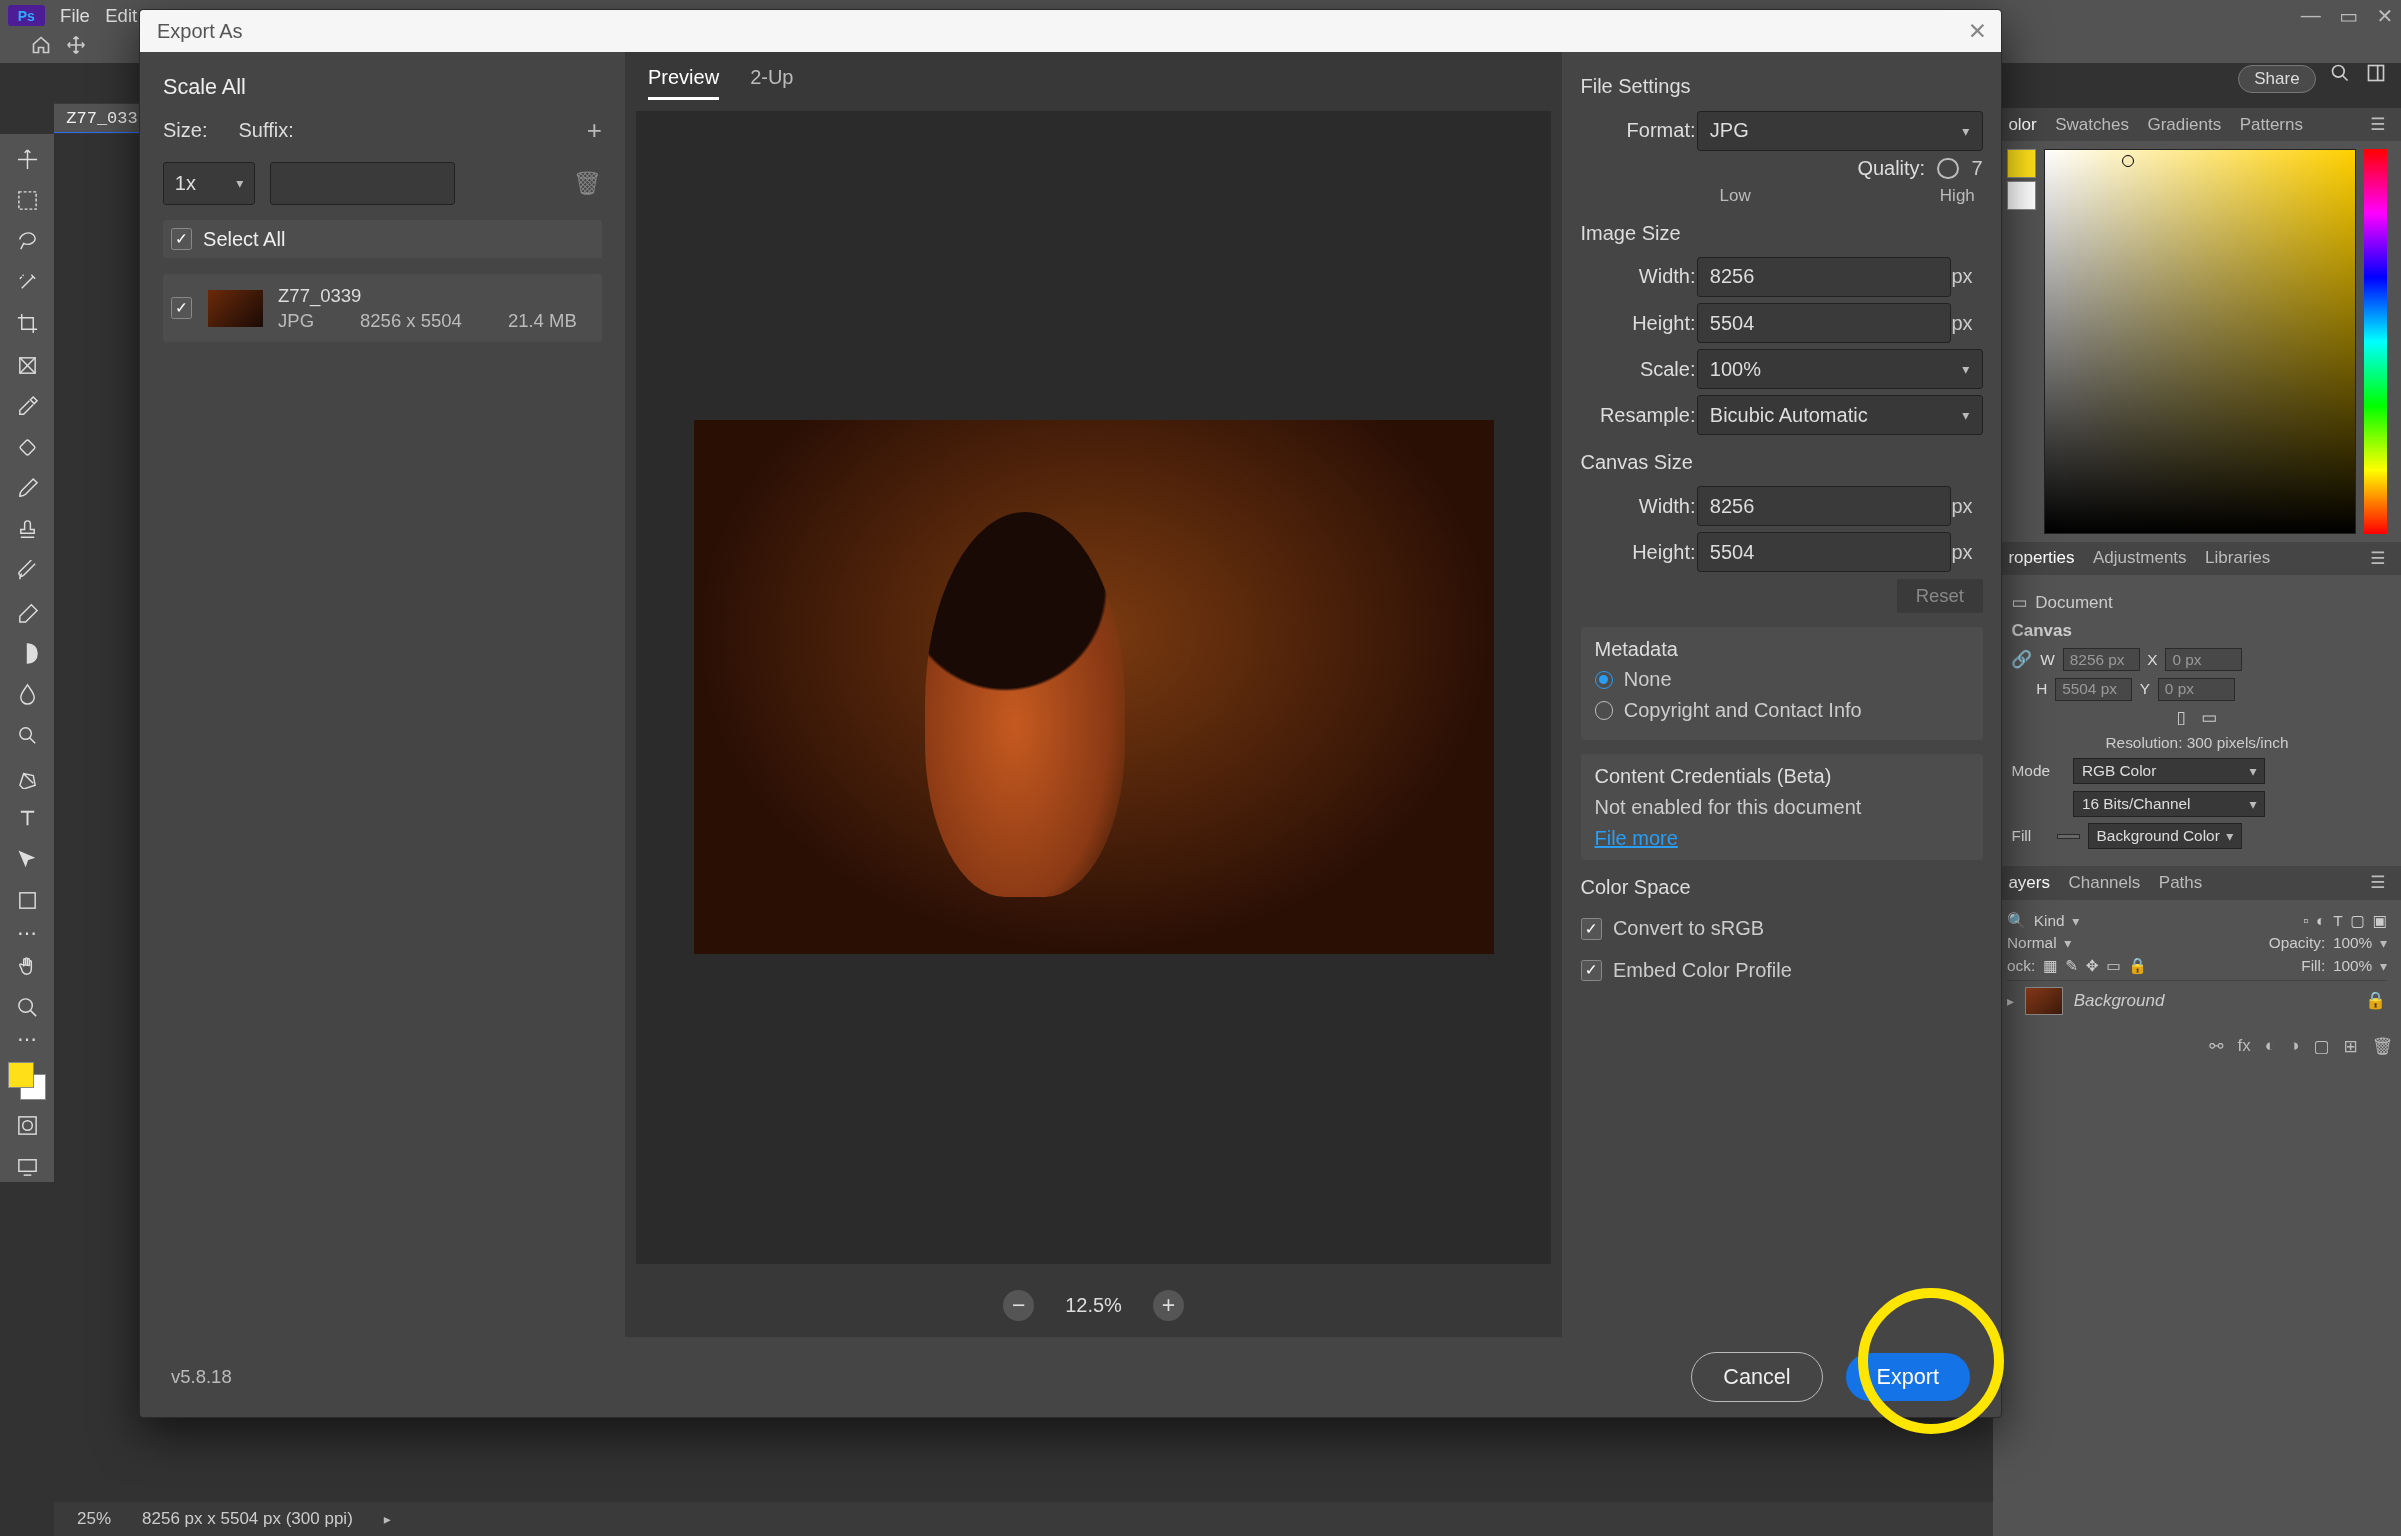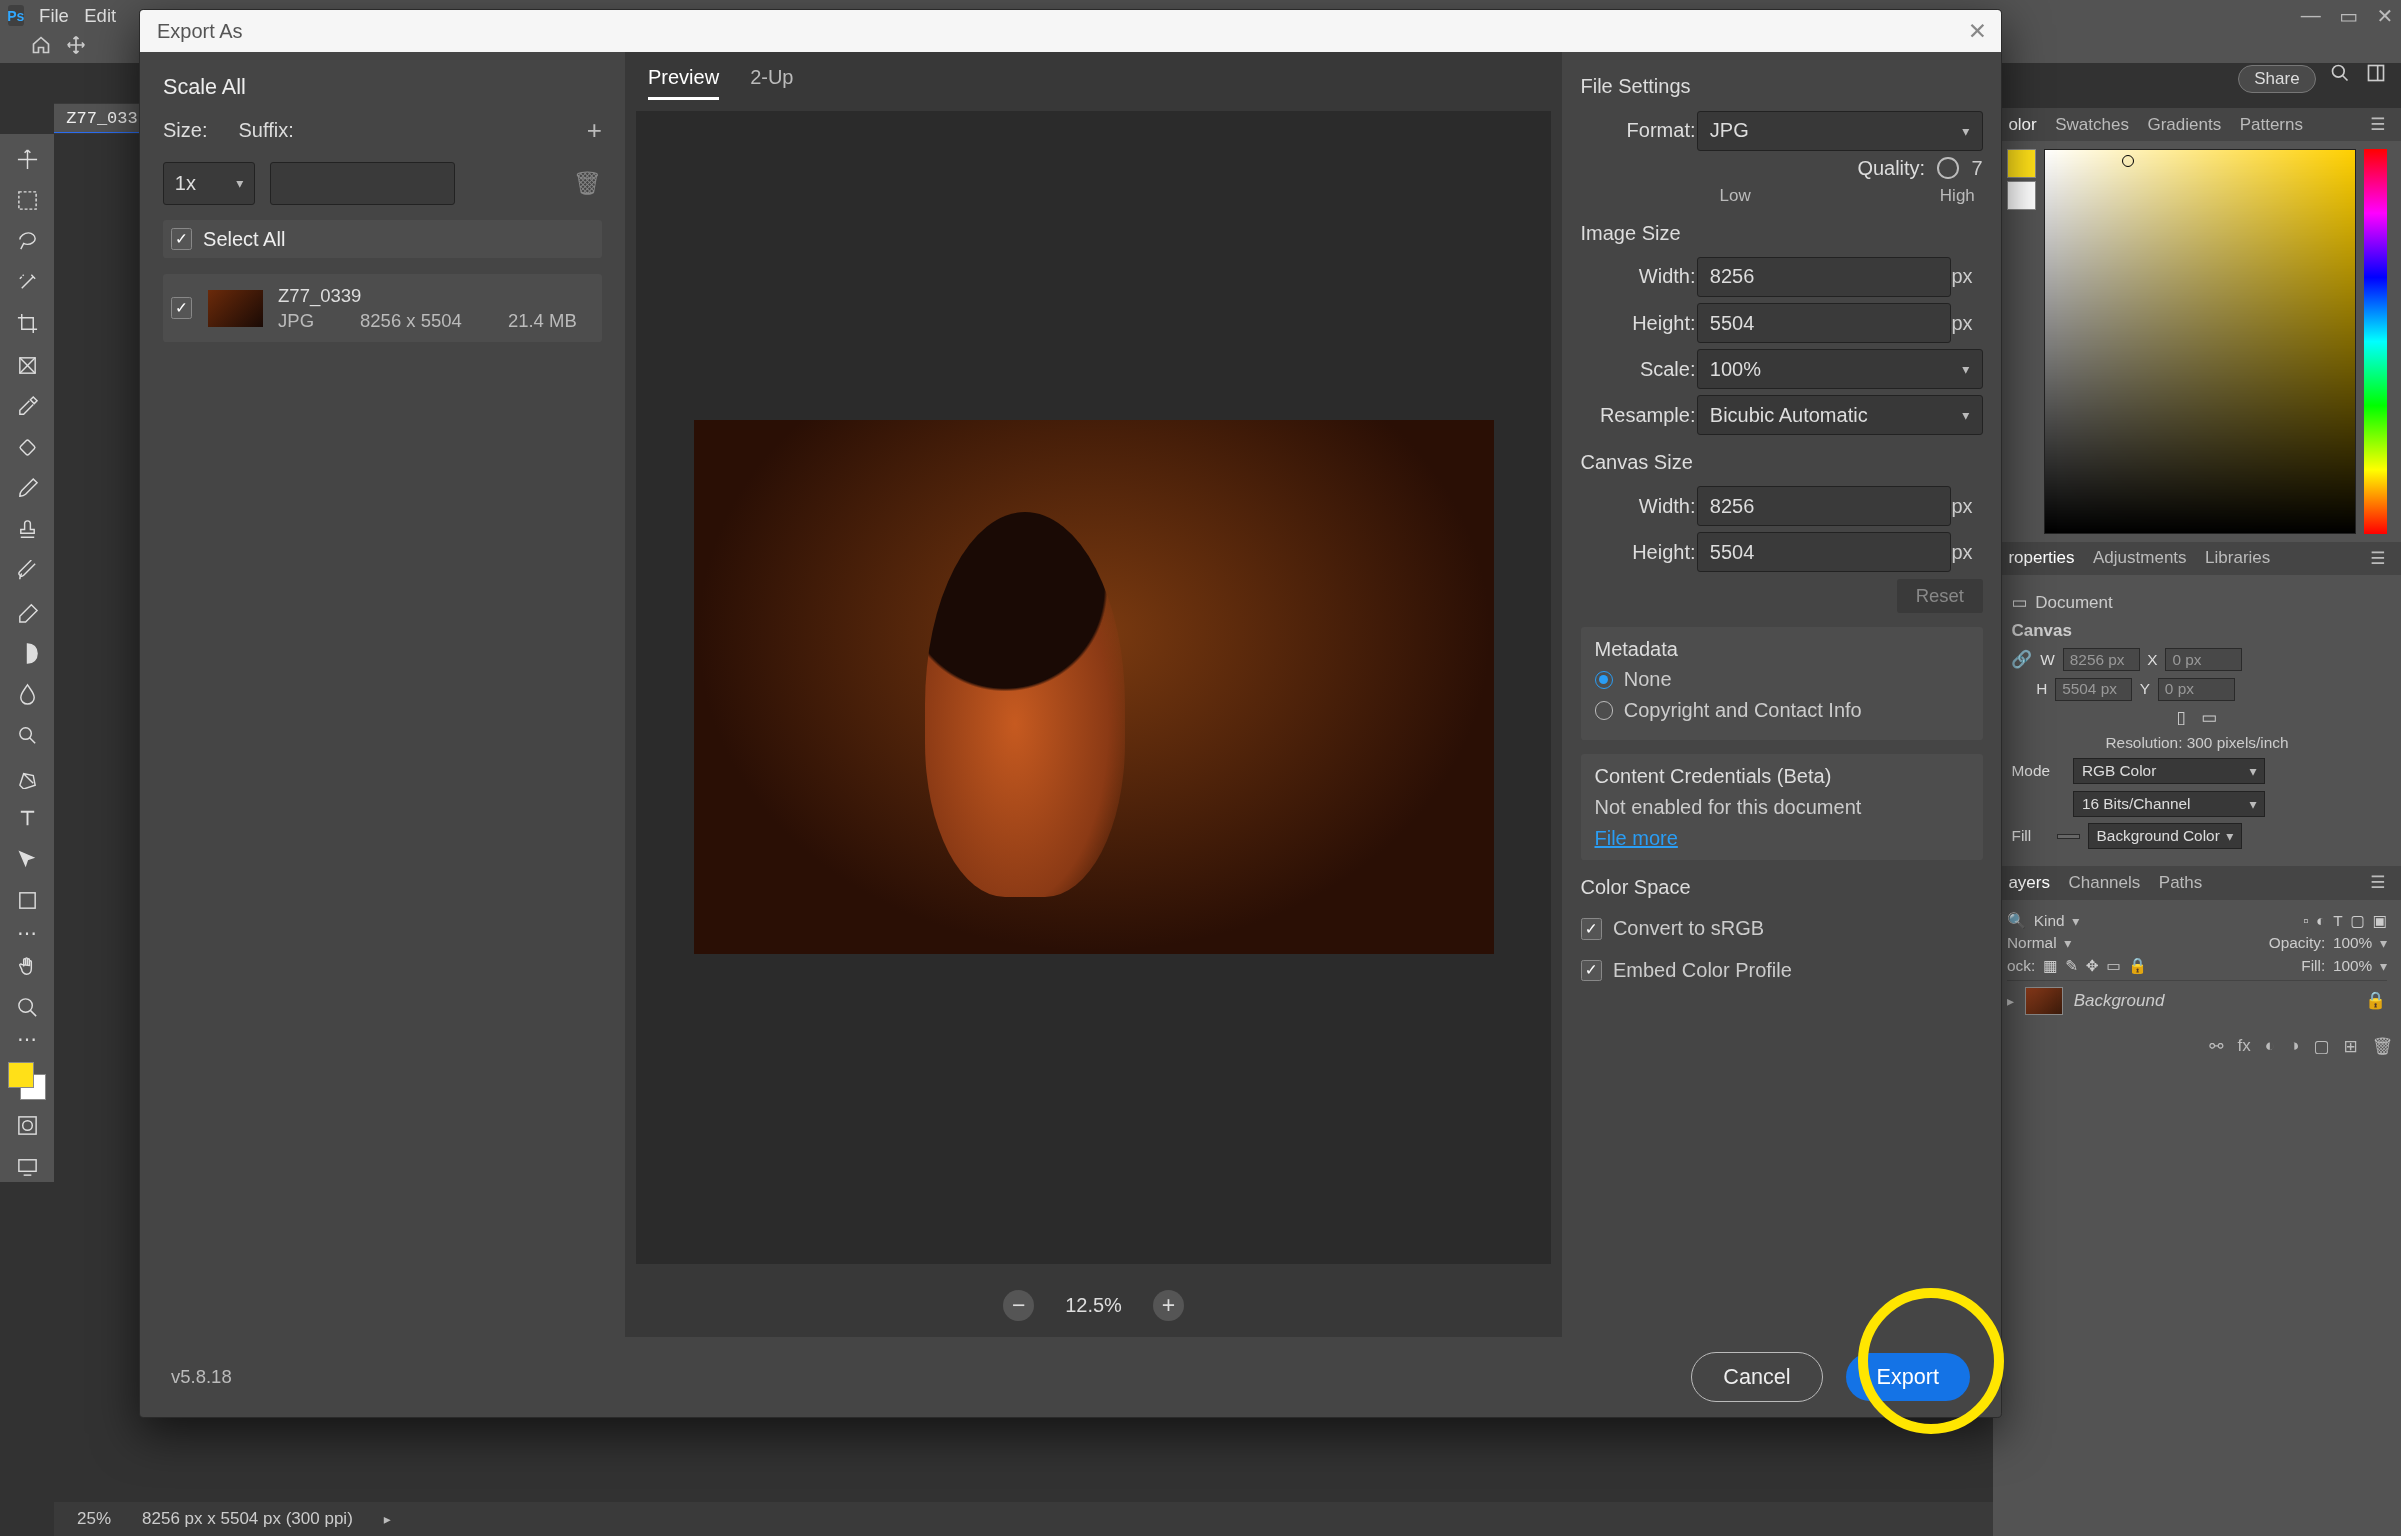--- a/index.html
+++ b/index.html
@@ -1,20 +1,20 @@
 <!DOCTYPE html>
 <html style="font-size:12.3px"><head>
 <meta charset="utf-8">
 <style>
 * { margin: 0; padding: 0; box-sizing: border-box; font-family: -apple-system, "Segoe UI", Arial, sans-serif; }
 body { background: #323232; color: #ccc; width: 2401px; height: 1536px; overflow: hidden; position: relative; font-size: 20px; }
 
 
 .topmenu { height: 31px; background: #535353; display: flex; align-items: center; gap: 15.4px; padding-left: 7.7px; position: relative; }
-.topmenu .ps { width: 16px; height: 21.6px; background: #404040; color: #31a8ff; display: flex; align-items: center; justify-content: center; font-weight: bold; font-size: 14px; border-radius: 3.1px; }
+.topmenu .ps { width: 37px; height: 21.6px; background: #4c1d95; color: #31a8ff; display: flex; align-items: center; justify-content: center; font-weight: bold; font-size: 14px; border-radius: 3.1px; }
 .topmenu .mi { color: #ddd; font-size: 18.5px; }
 .winctl { position: absolute; right: 7.7px; display: flex; gap: 18.5px; color: #bbb; font-size: 20px; }
 
 
 .optionsbar { height: 32px; background: #535353; display: flex; align-items: center; padding-left: 31px; gap: 15.4px; }
 .share { position: absolute; right: 85px; top: 65px; background: #4a4a4a; border: 0.8px solid #777; border-radius: 31px; padding: 3.1px 15.4px; font-size: 17px; color: #ddd; }
 .topright-icons { position: absolute; right: 15.4px; top: 62px; display: flex; gap: 15.4px; color: #ccc; font-size: 23px; }
 
 
 .toolbar { position: absolute; left: 0; top: 134px; width: 54px; background: #535353; display: flex; flex-direction: column; align-items: center; gap: 9.2px; padding-top: 9.2px; }
@@ -93,21 +93,21 @@
 .zoom-btn { width: 31px; height: 31px; border-radius: 50%; background: #555; display: flex; align-items: center; justify-content: center; color: #ddd; font-size: 23px; }
 
 
 .export-right { width: 439px; background: #454545; overflow-y: auto; padding: 14px 18.5px; display: flex; flex-direction: column; gap: 6.2px; font-size: 20px; }
 .section-title { color: #ddd; font-size: 20px; margin-top: 9.2px; margin-bottom: 6.2px; }
 .field-row { display: flex; align-items: center; gap: 1px; justify-content: flex-end; }
 .field-label { width: 115px; text-align: right; color: #ddd; }
 .field-select, .field-inp { flex: 1; height: 40px; background: #383838; border: 0.8px solid #222; border-radius: 3.1px; display: flex; align-items: center; padding: 0 12.3px; color: #ddd; justify-content: space-between; min-width: 0; }
 .field-inp { background: #3a3a3a; }
 .unit { width: 31px; color: #ccc; }
-.quality-row { display: flex; justify-content: flex-end; gap: 12.3px; }
+.quality-row { display: flex; align-items: center; justify-content: flex-end; gap: 12.3px; }
 .quality-row .qlabel { flex: 1; text-align: right; color: #ddd; }
 .knob { width: 21.6px; height: 21.6px; border: 2.3px solid #bbb; border-radius: 50%; }
 .lowhigh { display: flex; justify-content: space-between; color: #bbb; font-size: 17px; padding: 0 7.7px 0 139px; }
 .section-box { background: #4d4d4d; border-radius: 3.1px; padding: 10.8px 14px; margin-top: 7.7px; }
 .radio-row { display: flex; align-items: center; gap: 10.8px; margin: 7.7px 0; }
 .radio { width: 18.5px; height: 18.5px; border: 1.5px solid #bbb; border-radius: 50%; display: flex; align-items: center; justify-content: center; }
 .radio.sel { border-color: #2a9df4; }
 .radio.sel::after { content: ""; width: 9.2px; height: 9.2px; background: #2a9df4; border-radius: 50%; }
 .chkrow { display: flex; align-items: center; gap: 10.8px; margin: 6.2px 0; }
 .link { color: #2a9df4; text-decoration: underline; }

